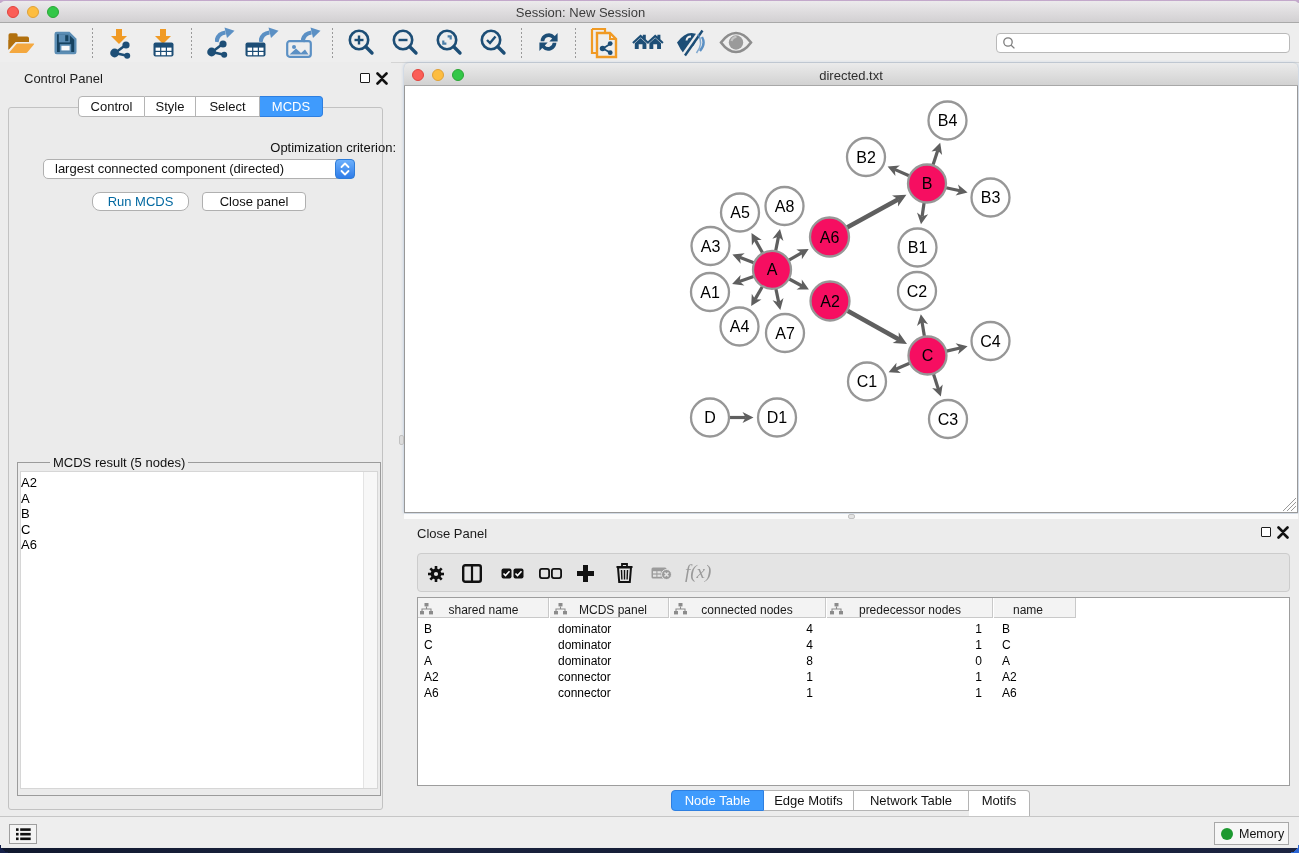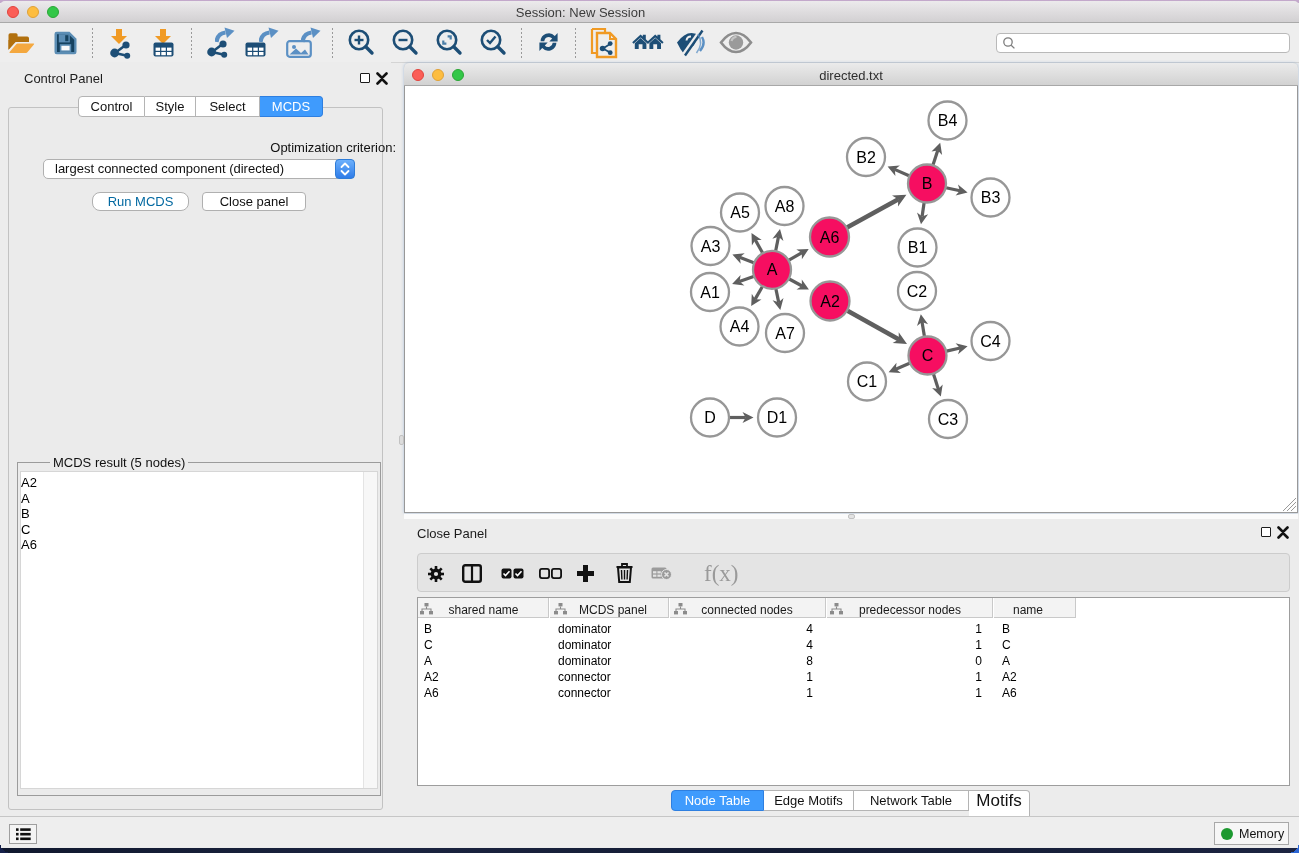--- a/index.html
+++ b/index.html
@@ -359,21 +359,21 @@
       <rect x="2" y="4.2" width="3.4" height="2.2"></rect>
       <rect x="6.4" y="4.2" width="3.4" height="2.2"></rect>
       <rect x="10.8" y="4.2" width="3.4" height="2.2"></rect>
       <rect x="2" y="7.6" width="3.4" height="2.2"></rect>
       <rect x="6.4" y="7.6" width="3.4" height="2.2"></rect>
       <rect x="10.8" y="7.6" width="3.4" height="2.2"></rect>
     </g>
 <circle cx="15.5" cy="7.5" r="5" fill="#9b9b9b" stroke="#e4e4e4" stroke-width="1"></circle>
 <path d="M13.5 5.5 L17.5 9.5 M17.5 5.5 L13.5 9.5" stroke="#e4e4e4" stroke-width="1.6"></path>
   </svg>
-<div class="abs" style="left:704px;top:561px;font-family:'Liberation Serif',serif;font-size:23px;color:#9a9a9a;">f(x)</div>
+<div class="abs" style="left:685px;top:561px;font-family:'Liberation Serif',serif;font-style:italic;font-size:19px;color:#9a9a9a;">f(x)</div>
 <div class="abs" style="left:417px;top:597px;width:873px;height:189px;background:#ffffff;border:1px solid #9d9d9d;"></div>
 <div class="abs" style="left:418px;top:598px;width:131px;height:20px;background:#f3f3f3;border-right:1px solid #c9c9c9;border-bottom:1px solid #c9c9c9;"></div>
 <div class="abs" style="left:403.5px;top:603px;width:160px;font-size:12px;color:#1a1a1a;text-align:center;">shared name</div>
 <svg class="abs" style="left:419.5px;top:603px" width="13" height="12" viewBox="0 0 13 12">
     <g fill="#8b8b8b">
       <rect x="4.5" y="0" width="4" height="3.4"></rect>
       <rect x="0" y="8" width="4" height="3.4"></rect>
       <rect x="9" y="8" width="4" height="3.4"></rect>
     </g>
     <path d="M6.5 3.4 L6.5 6 M2 8 L2 6 L11 6 L11 8" stroke="#8b8b8b" stroke-width="1.1" fill="none"></path>
@@ -431,21 +431,21 @@
 <div class="abs" style="left:882px;top:670px;width:100px;font-size:12px;color:#000;text-align:right;">1</div>
 <div class="abs" style="left:1002px;top:670px;font-size:12px;color:#000;">A2</div>
 <div class="abs" style="left:424px;top:686px;font-size:12px;color:#000;">A6</div>
 <div class="abs" style="left:558px;top:686px;font-size:12px;color:#000;">connector</div>
 <div class="abs" style="left:713px;top:686px;width:100px;font-size:12px;color:#000;text-align:right;">1</div>
 <div class="abs" style="left:882px;top:686px;width:100px;font-size:12px;color:#000;text-align:right;">1</div>
 <div class="abs" style="left:1002px;top:686px;font-size:12px;color:#000;">A6</div>
 <div class="abs" style="left:671px;top:790px;width:93px;height:21px;background:#3f9bfd;border:1px solid #2e7fe0;border-radius:4px 0 0 4px;font-size:13px;color:#fff;text-align:center;line-height:19px;">Node Table</div>
 <div class="abs" style="left:764px;top:790px;width:90px;height:21px;background:#ffffff;border:1px solid #b4b4b4;border-left:none;font-size:13px;color:#111;text-align:center;line-height:19px;">Edge Motifs</div>
 <div class="abs" style="left:854px;top:790px;width:115px;height:21px;background:#ffffff;border:1px solid #b4b4b4;border-left:none;font-size:13px;color:#111;text-align:center;line-height:19px;">Network Table</div>
-<div class="abs" style="left:969px;top:790px;width:61px;height:39px;background:#ffffff;border:1px solid #b4b4b4;border-left:none;border-radius:0 4px 4px 0;font-size:17px;color:#111;text-align:center;line-height:19px;">Motifs</div>
+<div class="abs" style="left:969px;top:790px;width:61px;height:39px;background:#ffffff;border:1px solid #b4b4b4;border-left:none;border-radius:0 4px 4px 0;font-size:13px;color:#111;text-align:center;line-height:19px;">Motifs</div>
 
 <div class="abs" style="left:0;top:816px;width:1299px;height:31px;background:#eeeeee;border-top:1px solid #c6c6c6;"></div>
 <div class="abs" style="left:9px;top:824px;width:28px;height:20px;background:#f4f4f4;border:1px solid #9f9f9f;"></div>
 <svg class="abs" style="left:16px;top:828px" width="15" height="13" viewBox="0 0 15 13">
     <g fill="#111">
       <rect x="0" y="0.3" width="2.6" height="2.6"></rect>
       <rect x="4.2" y="0.3" width="10.5" height="2.6"></rect>
       <rect x="0" y="4.9" width="2.6" height="2.6"></rect>
       <rect x="4.2" y="4.9" width="10.5" height="2.6"></rect>
       <rect x="0" y="9.5" width="2.6" height="2.6"></rect>

